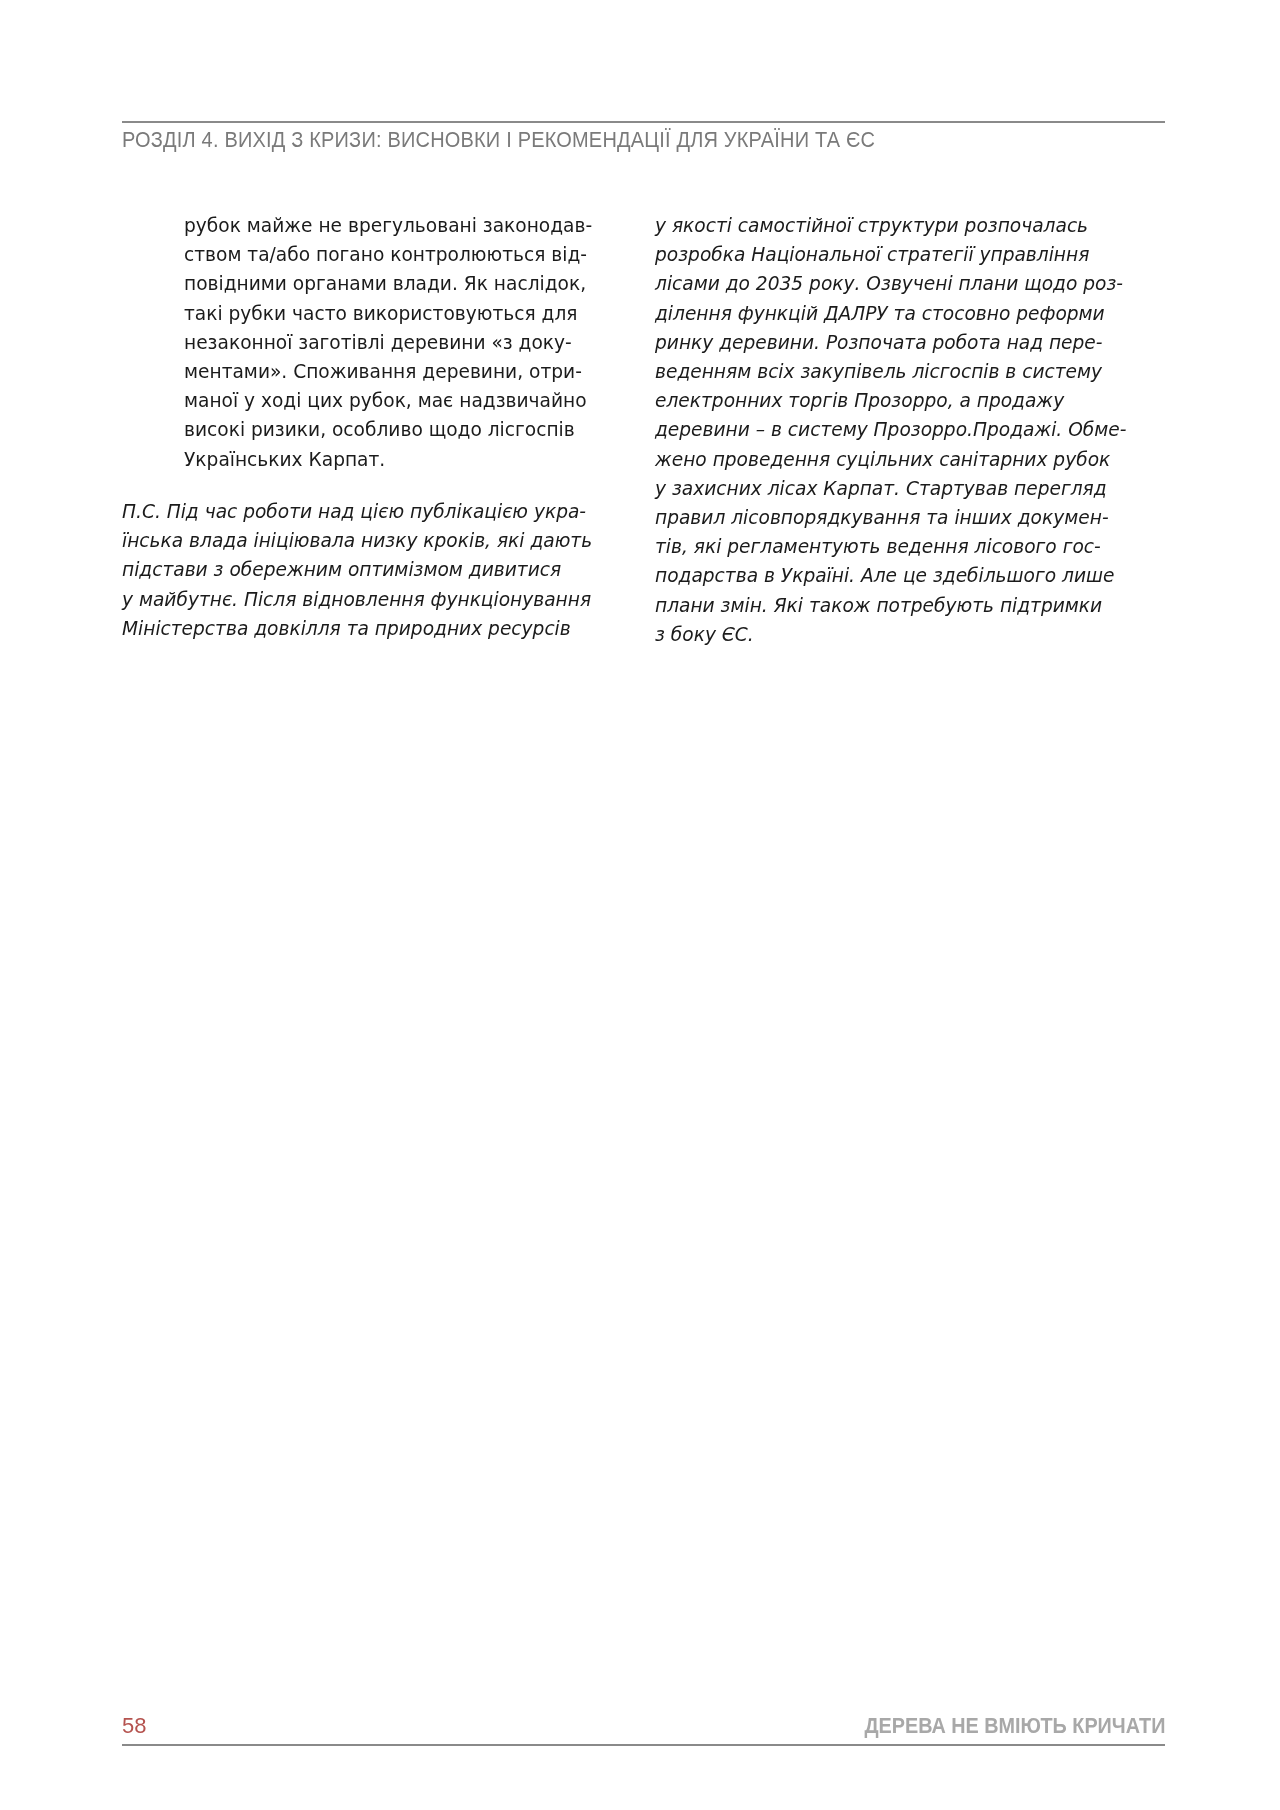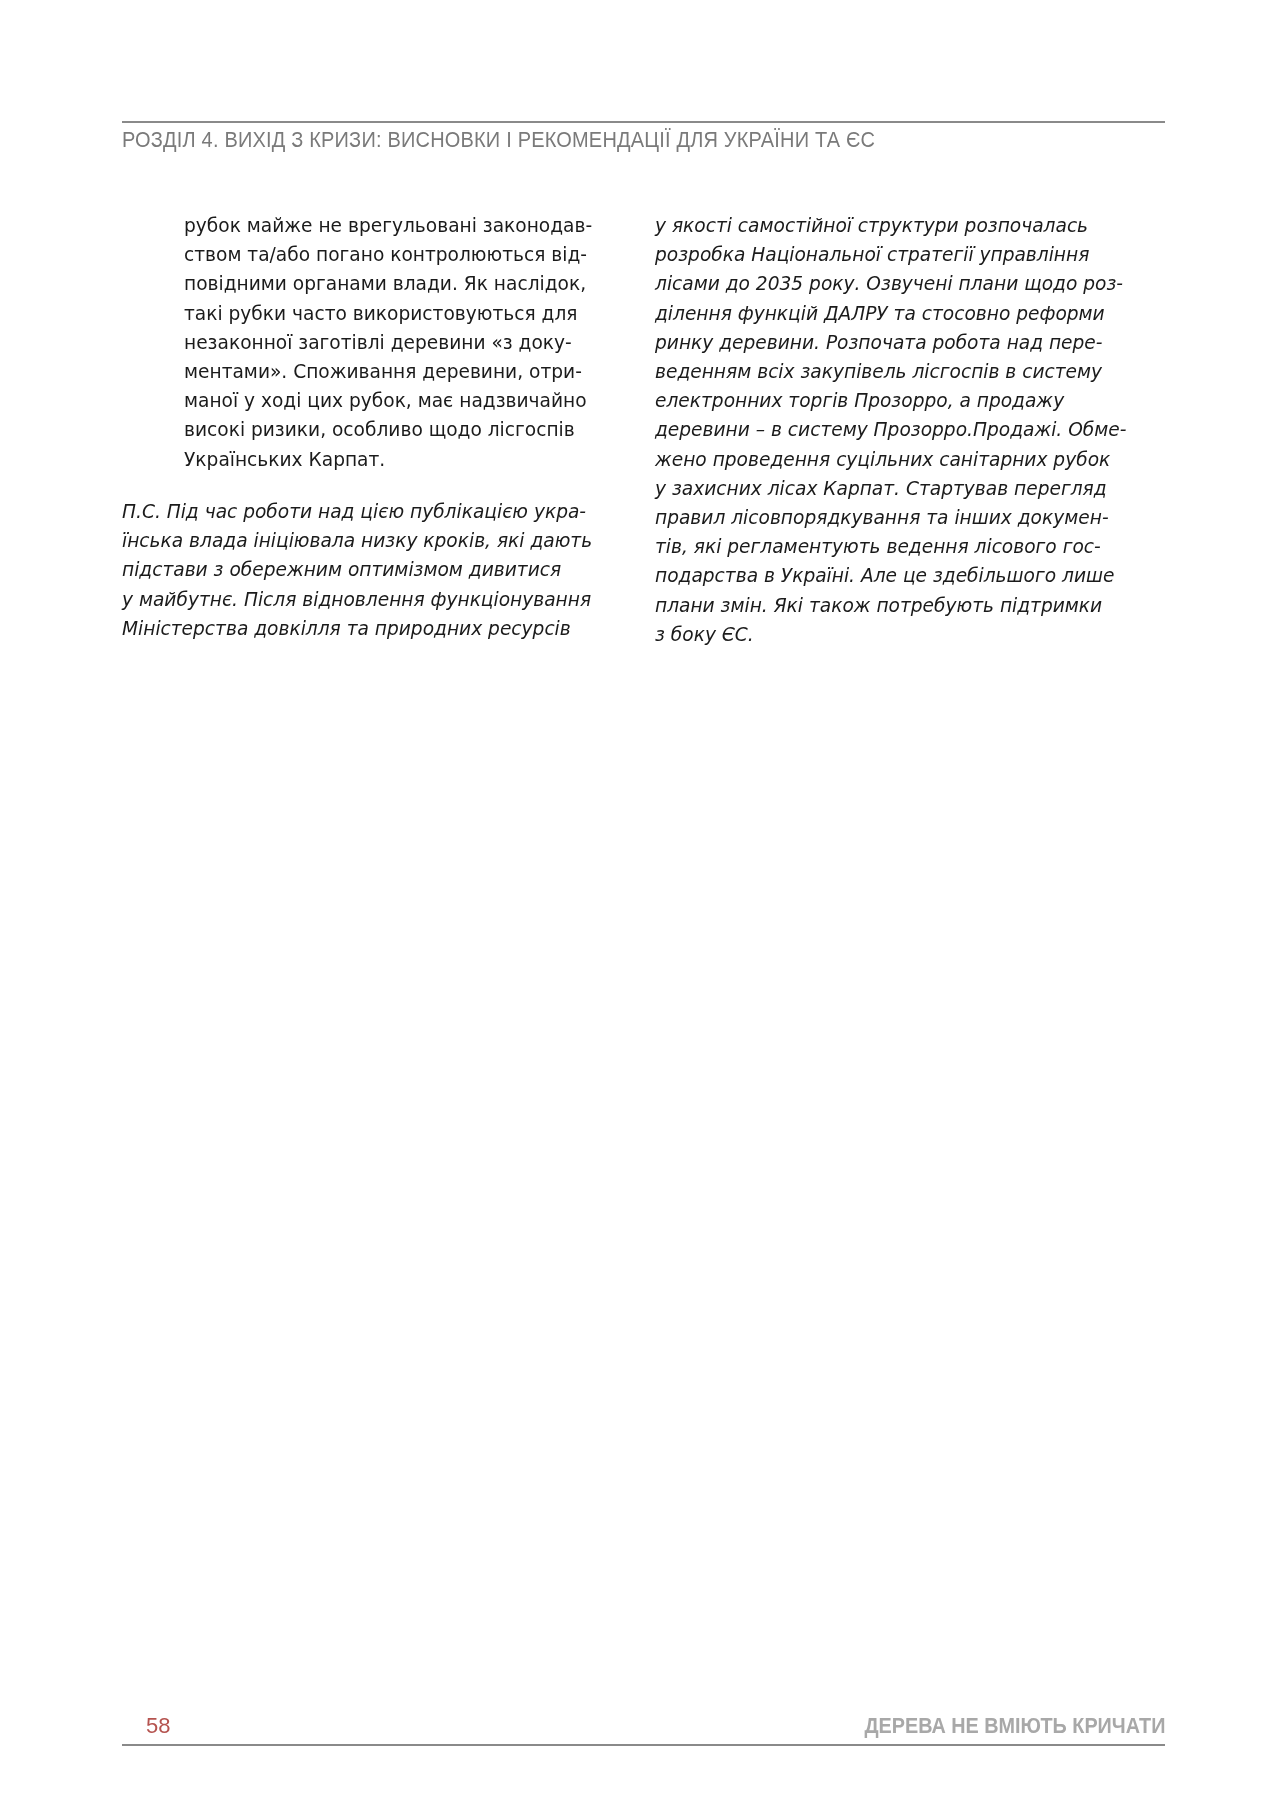--- a/index.html
+++ b/index.html
@@ -26,21 +26,21 @@
       transform: scaleX(0.93); transform-origin: left top;
     }
     .col-right-italic {
       left: 655px; top: 211px;
       font-family: "DejaVu Sans", sans-serif; font-style: italic; font-size: 20px;
       transform: scaleX(0.93); transform-origin: left top;
     }
 
     .footer-page {
       position: absolute; left: 122px; top: 1713px;
-      font-family: "Liberation Sans", sans-serif; font-size: 22px; color: #b5534f; margin-left: 24px;
+      font-family: "Liberation Sans", sans-serif; font-size: 22px; color: #b5534f;
     }
     .footer-title {
       position: absolute; right: 115px; top: 1713px;
       font-family: "Liberation Sans", sans-serif; font-weight: bold; font-size: 22px;
       color: #a8a8a8; white-space: nowrap; transform: scaleX(0.9); transform-origin: right top;
     }
     .footer-rule { position: absolute; left: 122px; top: 1744px; width: 1043px; height: 2px; background: #8a8a8a; }
   </style>
 </head>
 <body>

